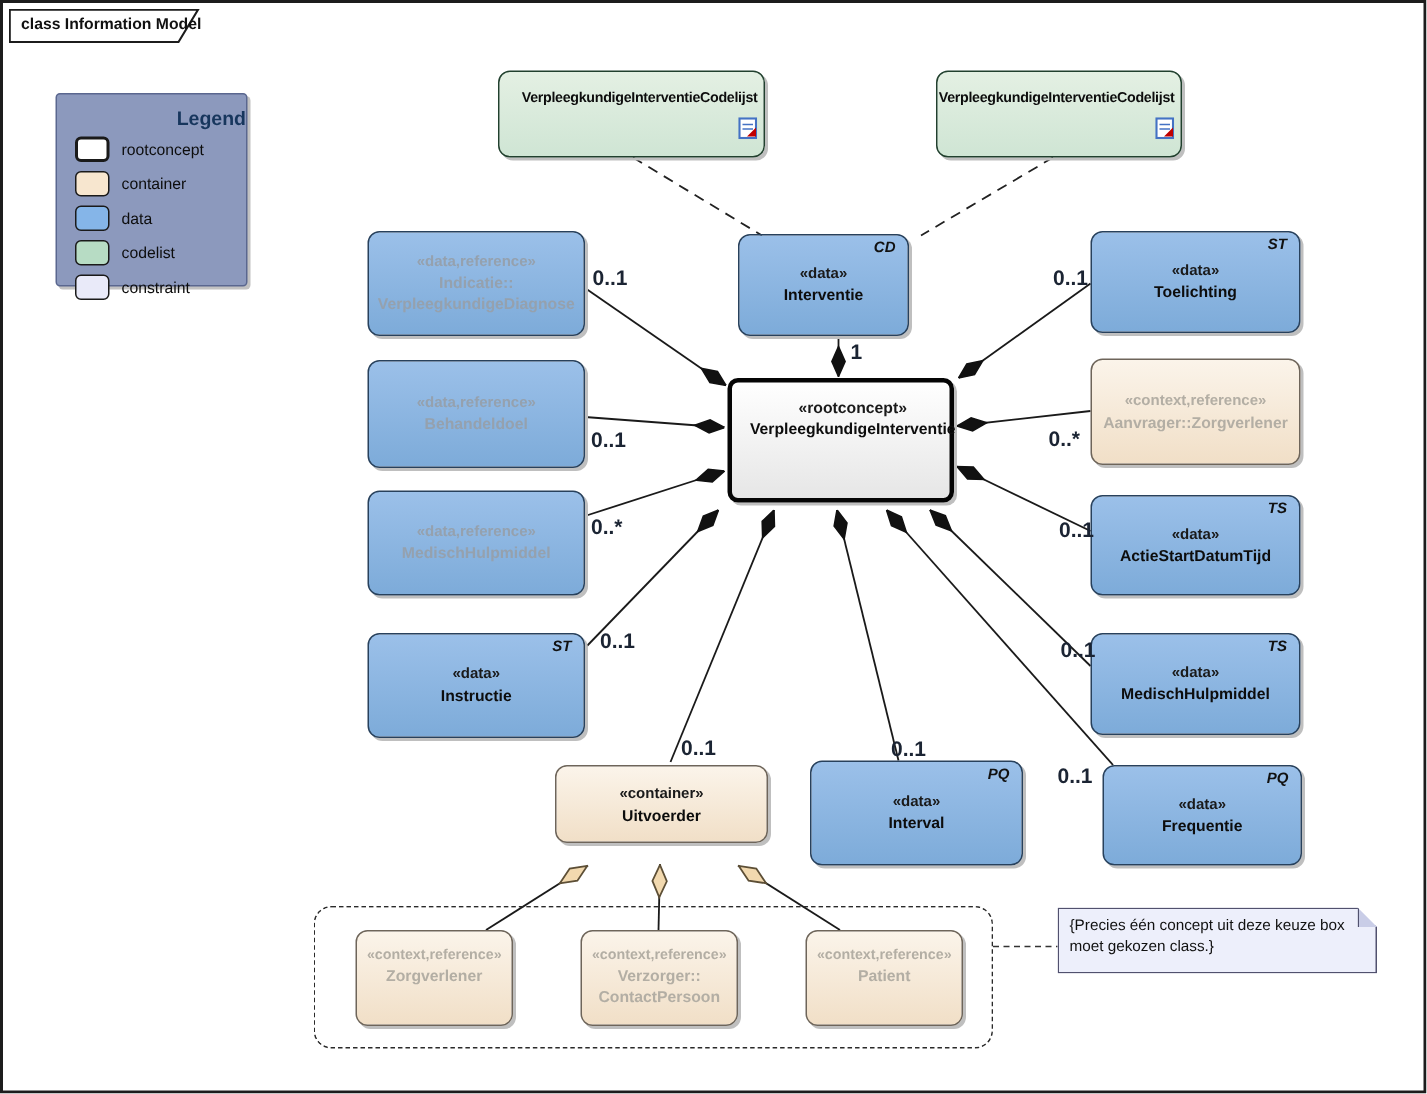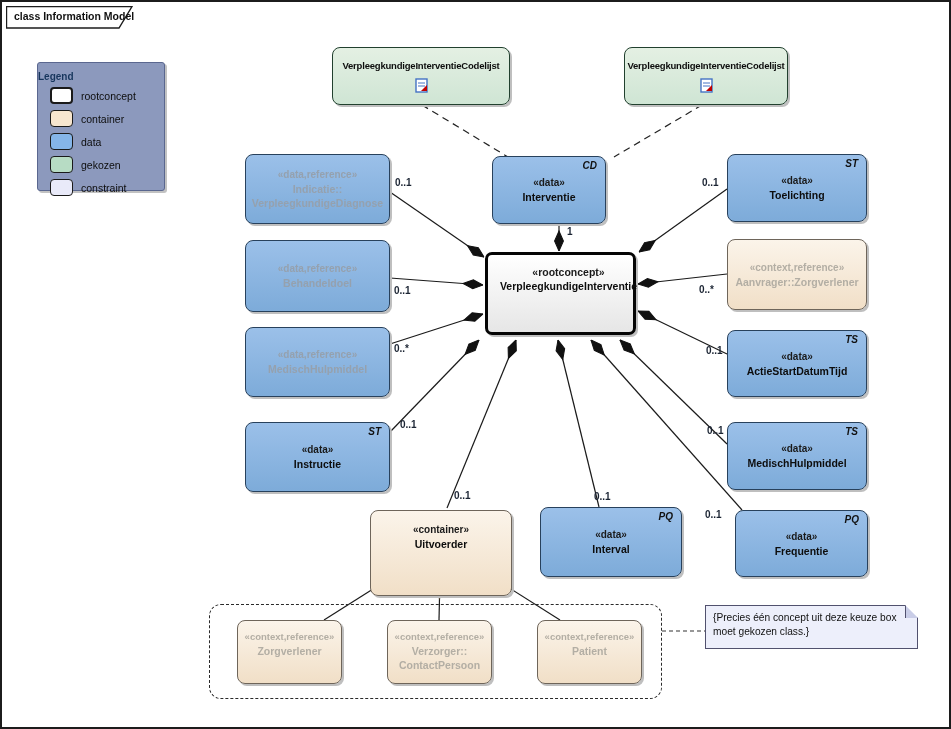--- a/index.html
+++ b/index.html
@@ -3,48 +3,48 @@
 <meta charset="utf-8">
 <style>
   html,body{margin:0;padding:0;background:#fff;font-family:"Liberation Sans",sans-serif;}
   .canvas{position:relative;width:951px;height:729px;background:#ffffff;border:2px solid #1c1c1c;box-sizing:border-box;overflow:hidden;}
   svg.wires{position:absolute;left:0;top:0;width:951px;height:729px;z-index:1;pointer-events:none;}
   
   .frame-tab{position:absolute;left:4px;top:4px;z-index:3;width:140px;height:18px;}
   .frame-tab .tab-text{position:absolute;left:8px;top:4px;font-size:10.5px;font-weight:bold;color:#111;white-space:nowrap;}
   
   .legend{position:absolute;left:35px;top:60px;width:126px;height:127px;background:#8c99bd;border:1px solid #5a678f;border-radius:3px;z-index:2;box-shadow:2px 2px 0 #c2c2c2;}
-  .legend-title{display:block;text-align:left;font-size:10px;font-weight:bold;color:#17365d;margin-top:8px;}
+  .legend-title{display:block;text-align:right;font-size:13px;font-weight:bold;color:#17365d;margin-top:8px;}
   .legend-row{display:flex;align-items:center;gap:8px;margin:4px 0 0 12px;height:19px;}
   .swatch{width:23px;height:17px;border-radius:4px;border:1.5px solid #1a1a1a;box-sizing:border-box;flex:0 0 auto;}
   .swatch.root{border-width:2.5px;}
   .legend-label{font-size:10.5px;color:#0d0d0d;}
   
   .node{position:absolute;z-index:2;box-sizing:border-box;border-radius:8px;display:flex;flex-direction:column;align-items:center;justify-content:center;text-align:center;box-shadow:2px 2px 0 #bfbfbf;}
   .node .st{display:block;font-size:10px;line-height:14px;color:#1a1a1a;font-weight:bold;}
   .node .nm{display:block;font-size:10.5px;line-height:14px;font-weight:bold;color:#0d0d0d;}
   .node .tag{position:absolute;top:3px;right:8px;font-size:10px;font-style:italic;font-weight:bold;color:#111;}
   .blue{background:linear-gradient(#9bc0e9,#7dabd9);border:1.3px solid #28415c;}
   .tan{background:linear-gradient(#fbf4ea,#f1dfc7);border:1.3px solid #6e655a;}
   .green{background:linear-gradient(#e4f0e3,#cfe5d4);border:1.3px solid #21402e;}
   .rootc{background:linear-gradient(#ffffff,#e6e6e6);border:3.5px solid #050505;border-radius:7px;padding-left:16px;}
   .rootc .st{font-size:10.5px;}
   .faded .st,.faded .nm{color:#95a1ae;}
   .tan.faded .st,.tan.faded .nm{color:#b3aea4;}
-  .codebox{flex-direction:column;gap:5px;justify-content:center;align-items:center;padding:0 4px;}
+  .codebox{flex-direction:column;gap:5px;justify-content:center;align-items:flex-end;padding:0 4px;}
   .codebox .nm{font-size:9.5px;letter-spacing:-0.2px;white-space:nowrap;}
   .doc-icon{flex:0 0 auto;}
   
   .choice{position:absolute;left:207px;top:602px;width:453px;height:95px;border:1.6px dashed #2a2a2a;border-radius:12px;z-index:1;box-sizing:border-box;}
   
   .note{position:absolute;left:703px;top:603px;width:213px;height:44px;z-index:2;background:#edeffb;border:1px solid #51516e;box-sizing:border-box;clip-path:polygon(0 0,calc(100% - 13px) 0,100% 13px,100% 100%,0 100%);}
   .note-fold{position:absolute;top:0;right:0;width:13px;height:13px;background:#c9cde7;clip-path:polygon(0 0,100% 100%,0 100%);border-left:1px solid #51516e;box-sizing:border-box;z-index:3;}
   .note-text{position:absolute;left:7px;top:5px;right:16px;font-size:10.2px;line-height:13.5px;color:#111;text-align:left;}
   
-  .mult{position:absolute;z-index:3;font-size:10px;font-weight:600;color:#1b2433;white-space:nowrap;}
+  .mult{position:absolute;z-index:3;font-size:14px;font-weight:600;color:#1b2433;white-space:nowrap;}
 </style>
 </head>
 <body>
 
 <div class="canvas">
 
   <svg class="wires">
     <defs>
       <marker id="diaB" viewBox="0 0 20 10" refX="20" refY="5" markerWidth="21" markerHeight="11" orient="auto" markerUnits="userSpaceOnUse">
         <path d="M20,5 L10.5,0.8 L1,5 L10.5,9.2 Z" fill="#111" stroke="#111"></path>
@@ -93,21 +93,21 @@
     <div class="legend-row">
       <span class="swatch" style="background: rgb(247, 230, 207);"></span>
       <span class="legend-label">container</span>
     </div>
     <div class="legend-row">
       <span class="swatch" style="background: rgb(133, 181, 232);"></span>
       <span class="legend-label">data</span>
     </div>
     <div class="legend-row">
       <span class="swatch" style="background: rgb(183, 220, 196);"></span>
-      <span class="legend-label">gekozen</span>
+      <span class="legend-label">codelist</span>
     </div>
     <div class="legend-row">
       <span class="swatch" style="background: rgb(233, 234, 249);"></span>
       <span class="legend-label">constraint</span>
     </div>
   </div>
 
   <div class="node green codebox" style="left:330px;top:45px;width:178px;height:58px;">
     <span class="nm">VerpleegkundigeInterventieCodelijst</span>
     <svg class="doc-icon" width="13" height="15">
@@ -180,21 +180,21 @@
     <span class="tag">PQ</span>
     <span class="st">«data»</span>
     <span class="nm">Frequentie</span>
   </div>
 
   <div class="node blue" style="left:538px;top:505px;width:142px;height:70px;">
     <span class="tag">PQ</span>
     <span class="st">«data»</span>
     <span class="nm">Interval</span>
   </div>
-  <div class="node tan" style="left:368px;top:508px;width:142px;height:86px;justify-content:flex-start;padding-top:12px;">
+  <div class="node tan" style="left:368px;top:508px;width:142px;height:52px;justify-content:flex-start;padding-top:12px;">
     <span class="st">«container»</span>
     <span class="nm">Uitvoerder</span>
   </div>
 
   <div class="choice"></div>
 
   <div class="node tan faded" style="left:235px;top:618px;width:105px;height:64px;justify-content:flex-start;padding-top:9px;">
     <span class="st" style="font-size:9.5px;">«context,reference»</span>
     <span class="nm">Zorgverlener</span>
   </div>

